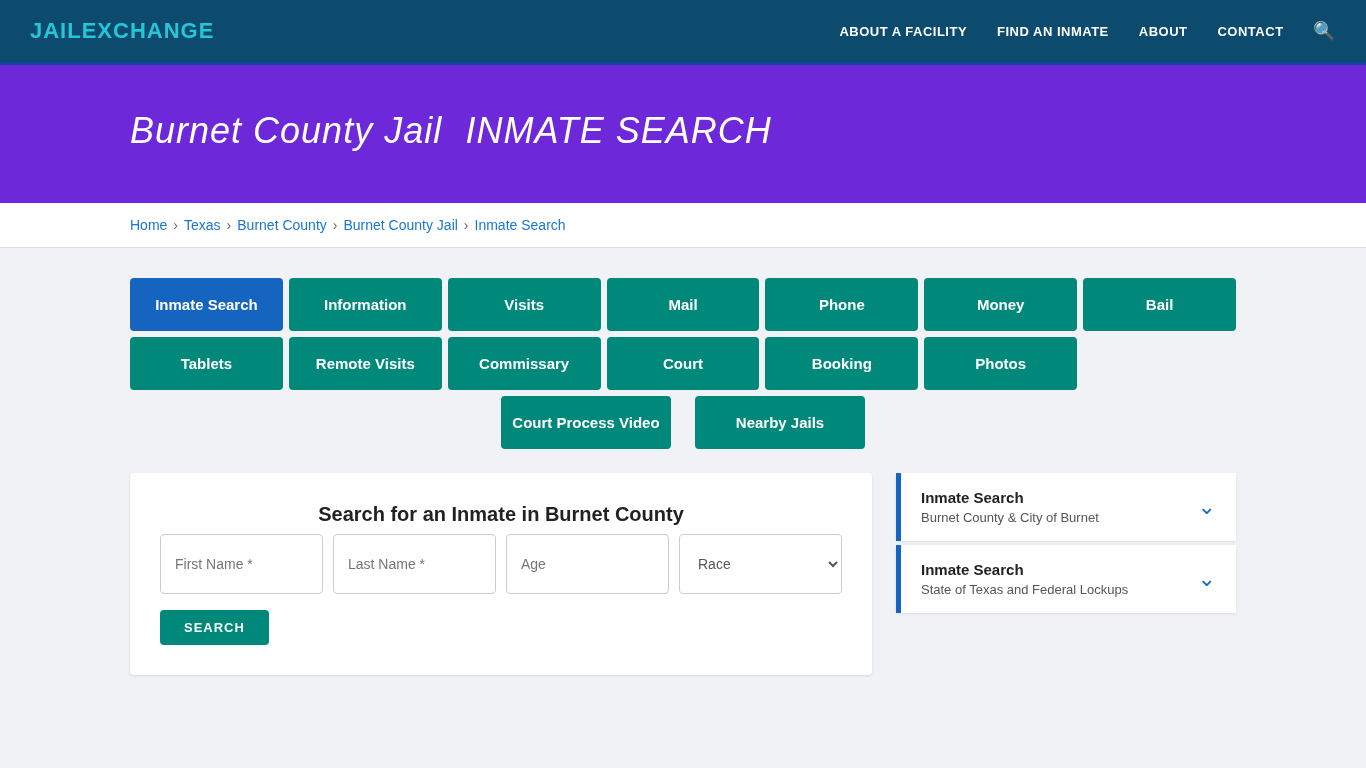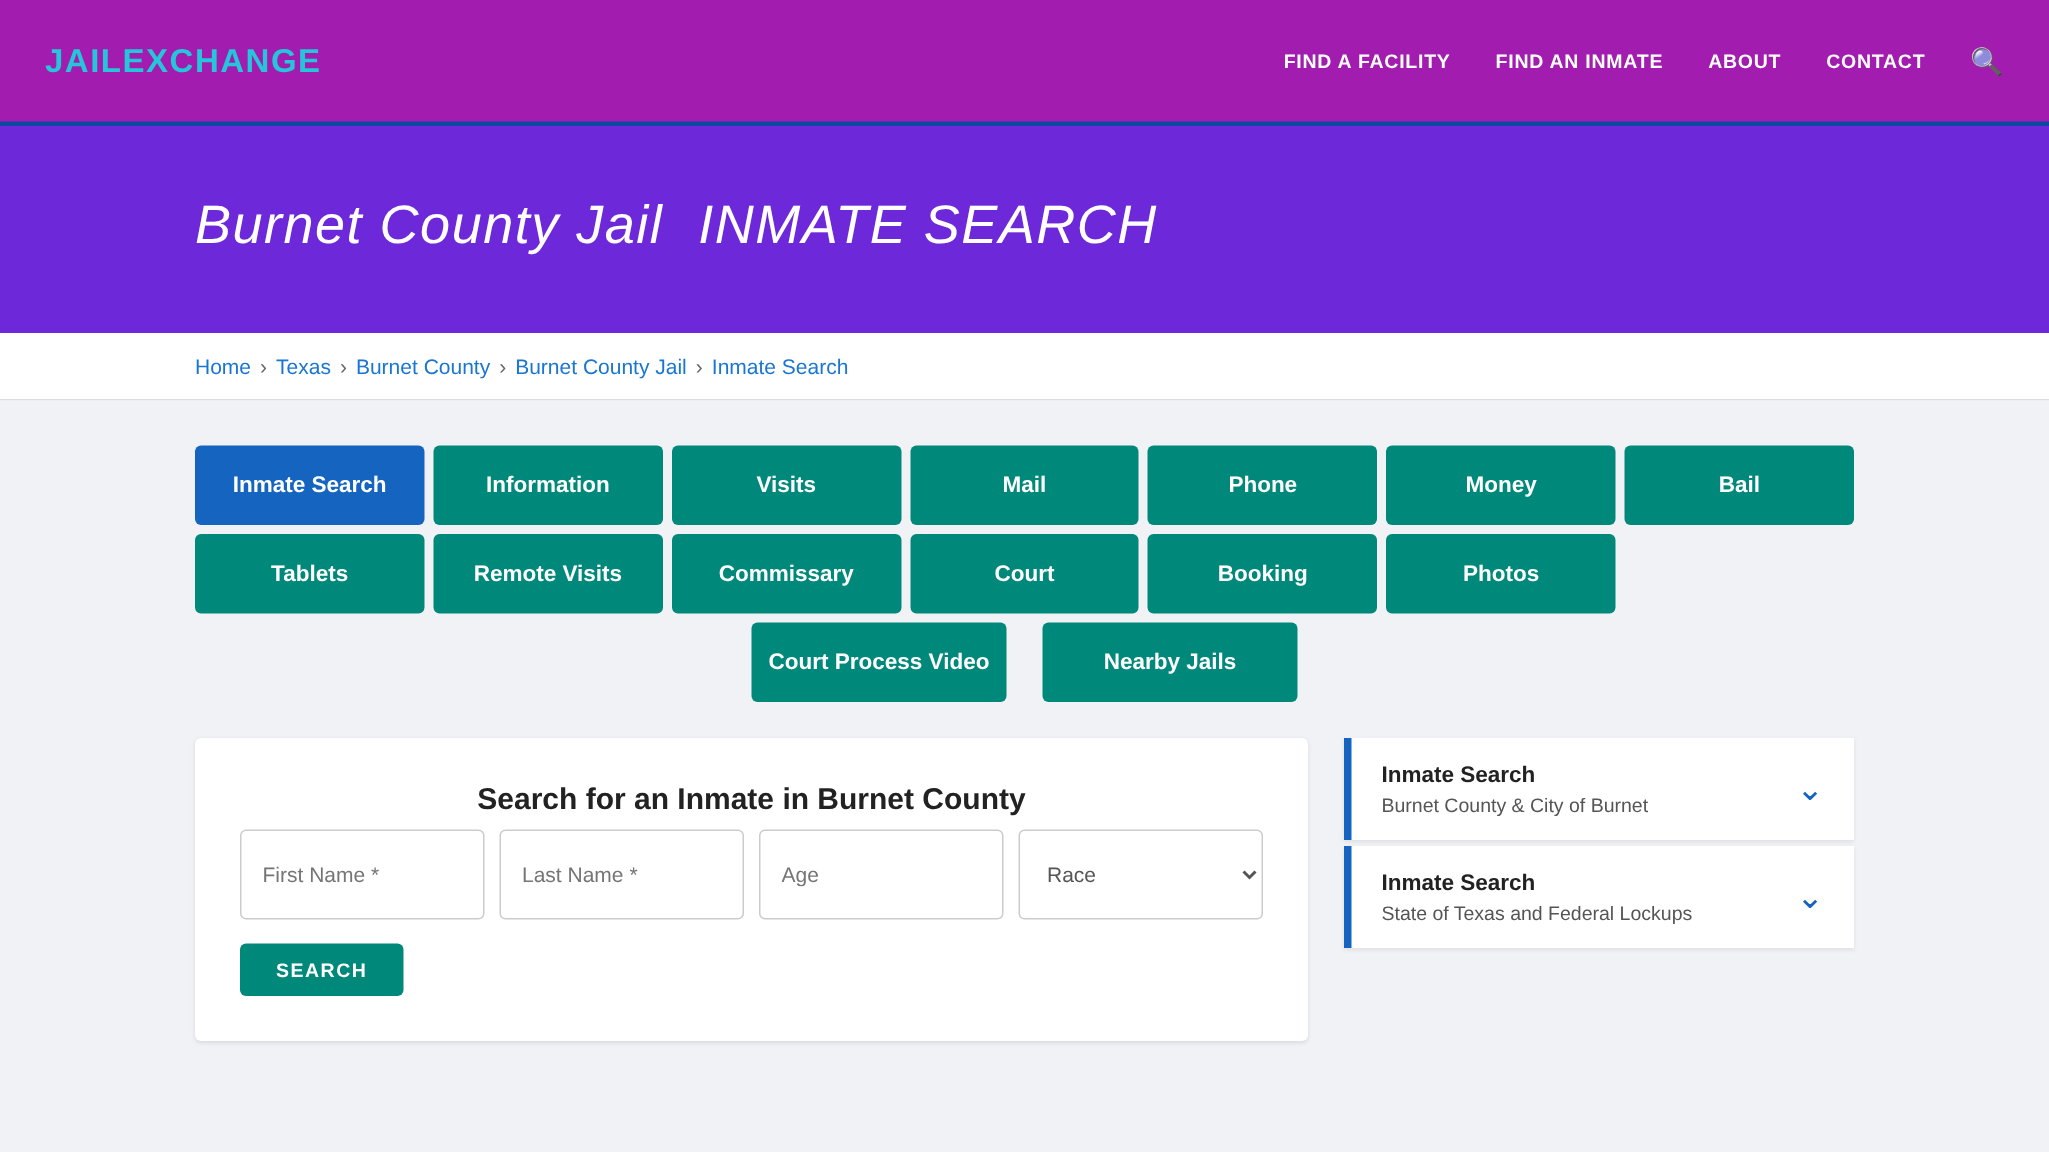--- a/index.html
+++ b/index.html
@@ -1,25 +1,25 @@
 <!DOCTYPE html>
 <html><head>
   <meta charset="utf-8">
   <style>
     * { box-sizing: border-box; margin: 0; padding: 0; }
     body { font-family: Arial, Helvetica, sans-serif; background: #f0f2f5; color: #333; }
 
     
     .navbar {
-      background: #a21caf;
+      background: #0c4a6e;
       display: flex;
       align-items: center;
       justify-content: space-between;
       padding: 0 30px;
-      height: 84px;
+      height: 65px;
       border-bottom: 3px solid #0d47a1;
     }
     .logo {
       font-size: 22px;
       font-weight: 900;
       color: #fff;
       letter-spacing: 1px;
     }
     .logo span { color: #26c6da; }
     .nav-links {
@@ -206,21 +206,21 @@
     }
   </style>
 </head>
 <body>
 
 <nav class="navbar">
   <div class="logo">
     <span>JAIL</span><span style="color:#26c6da">EXCHANGE</span>
   </div>
   <div class="nav-links">
-    <a class="nav-link">FIND A FACILITY</a>
+    <a class="nav-link">ABOUT A FACILITY</a>
     <a class="nav-link">FIND AN INMATE</a>
     <a class="nav-link">ABOUT</a>
     <a class="nav-link">CONTACT</a>
     <span class="nav-search-icon">🔍</span>
   </div>
 </nav>
 
 <div class="hero">
   <h1>
     <span>Burnet County Jail</span>

